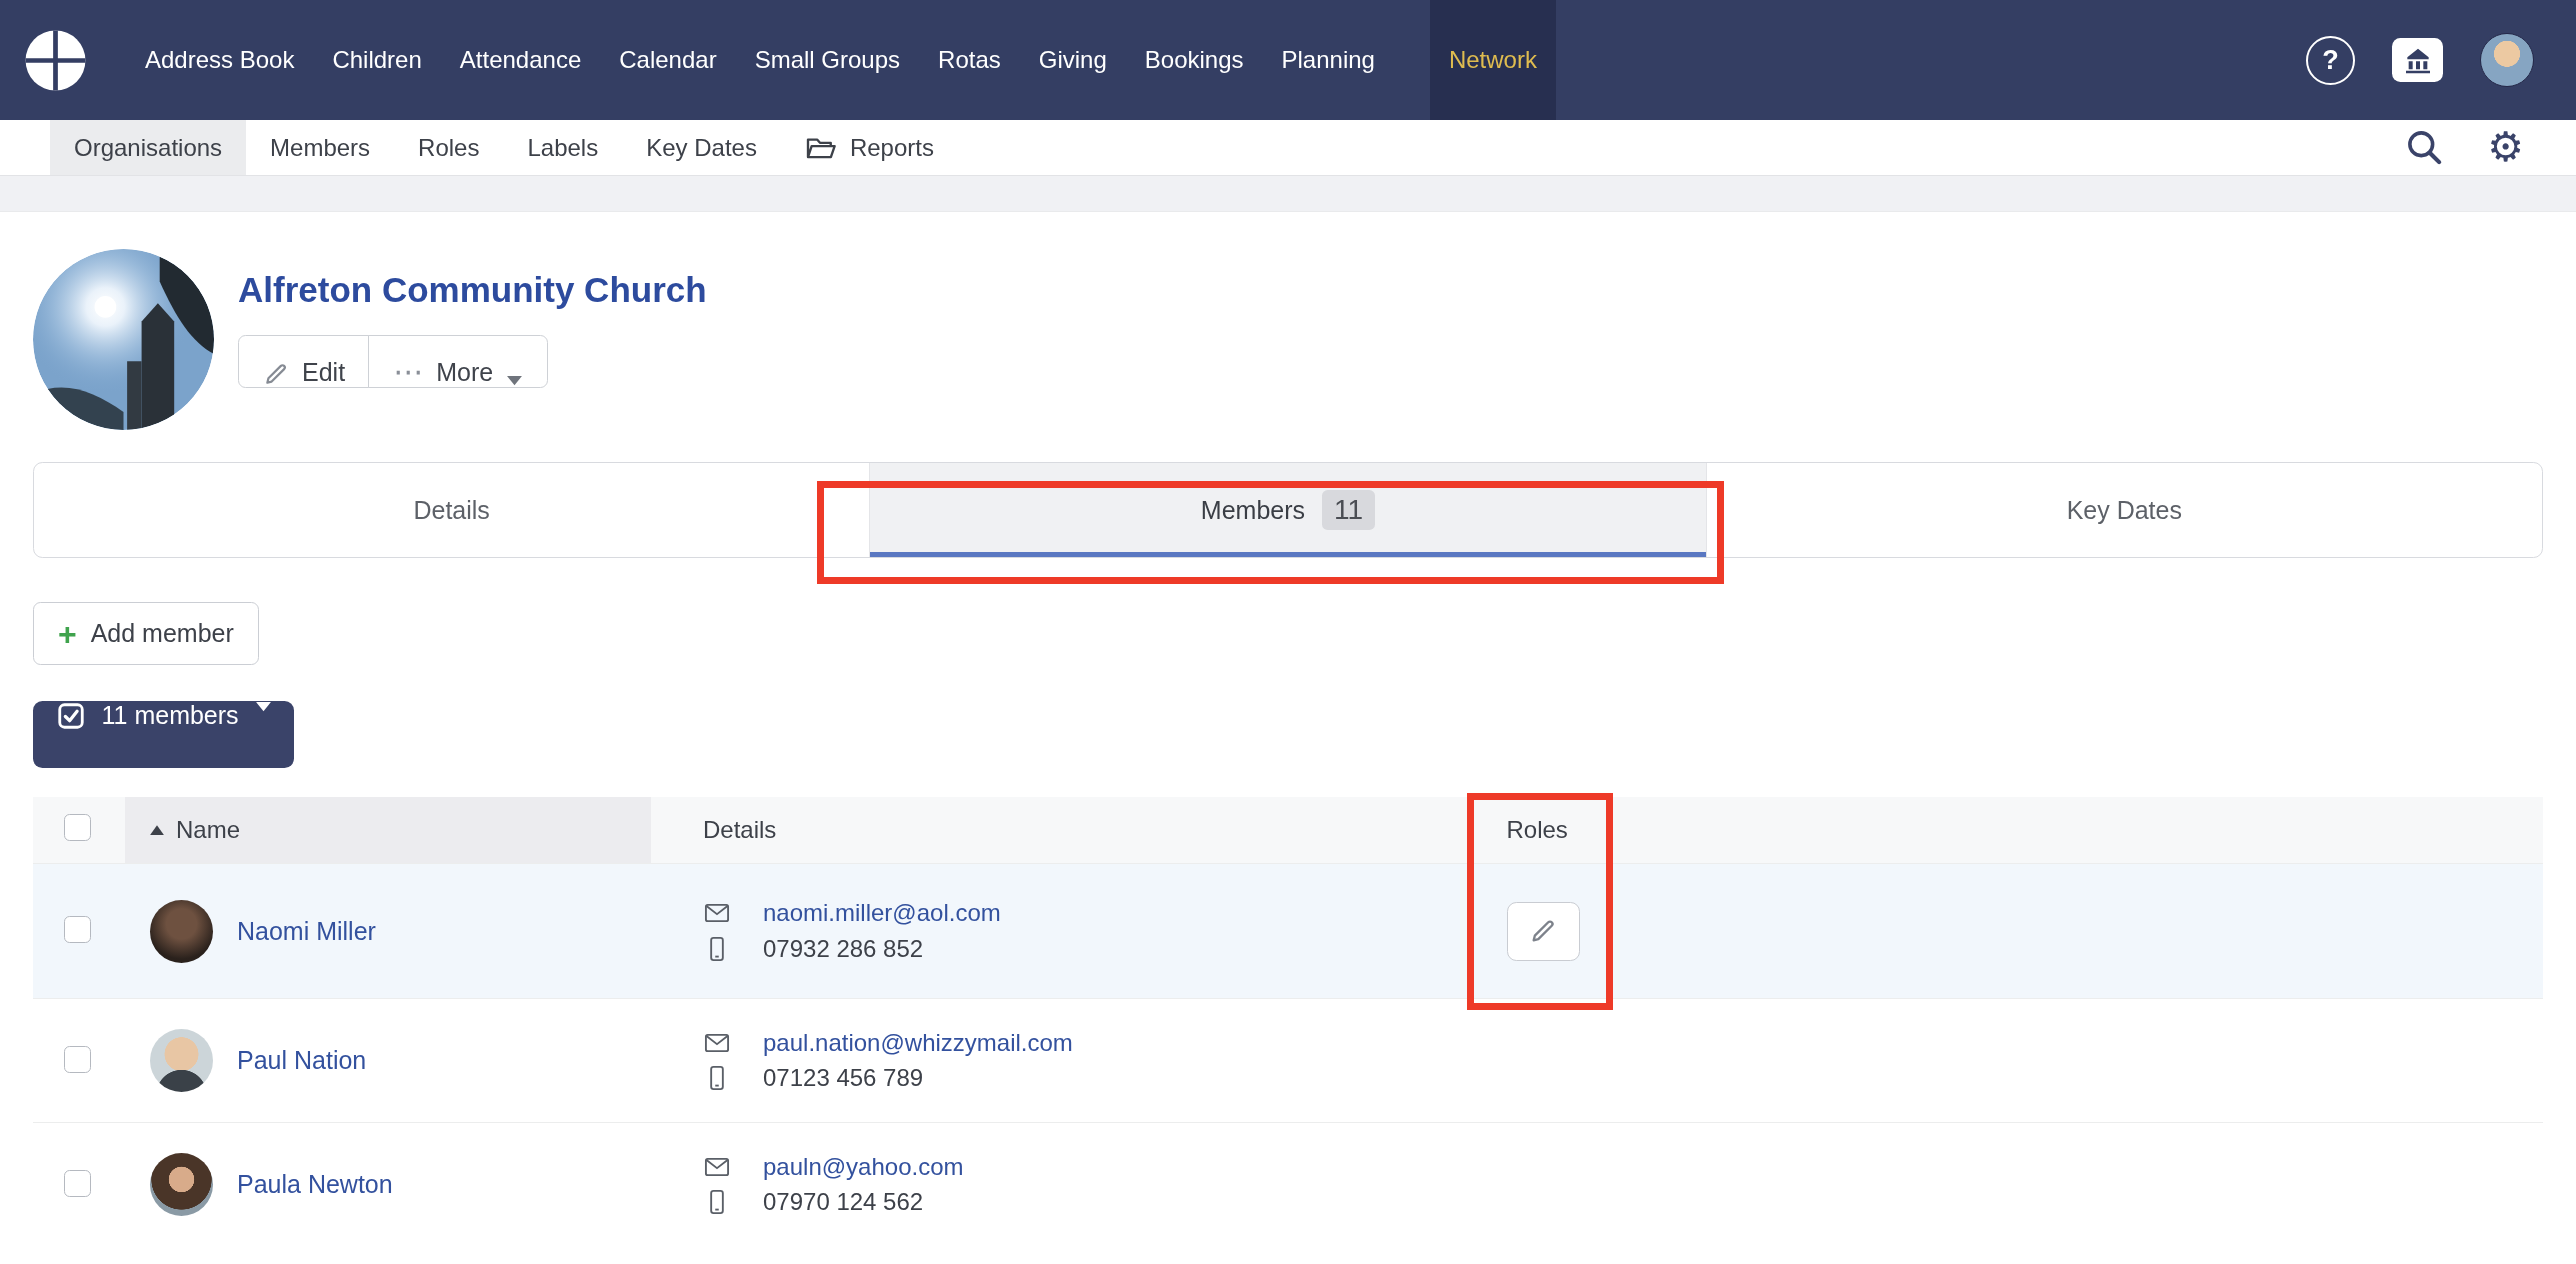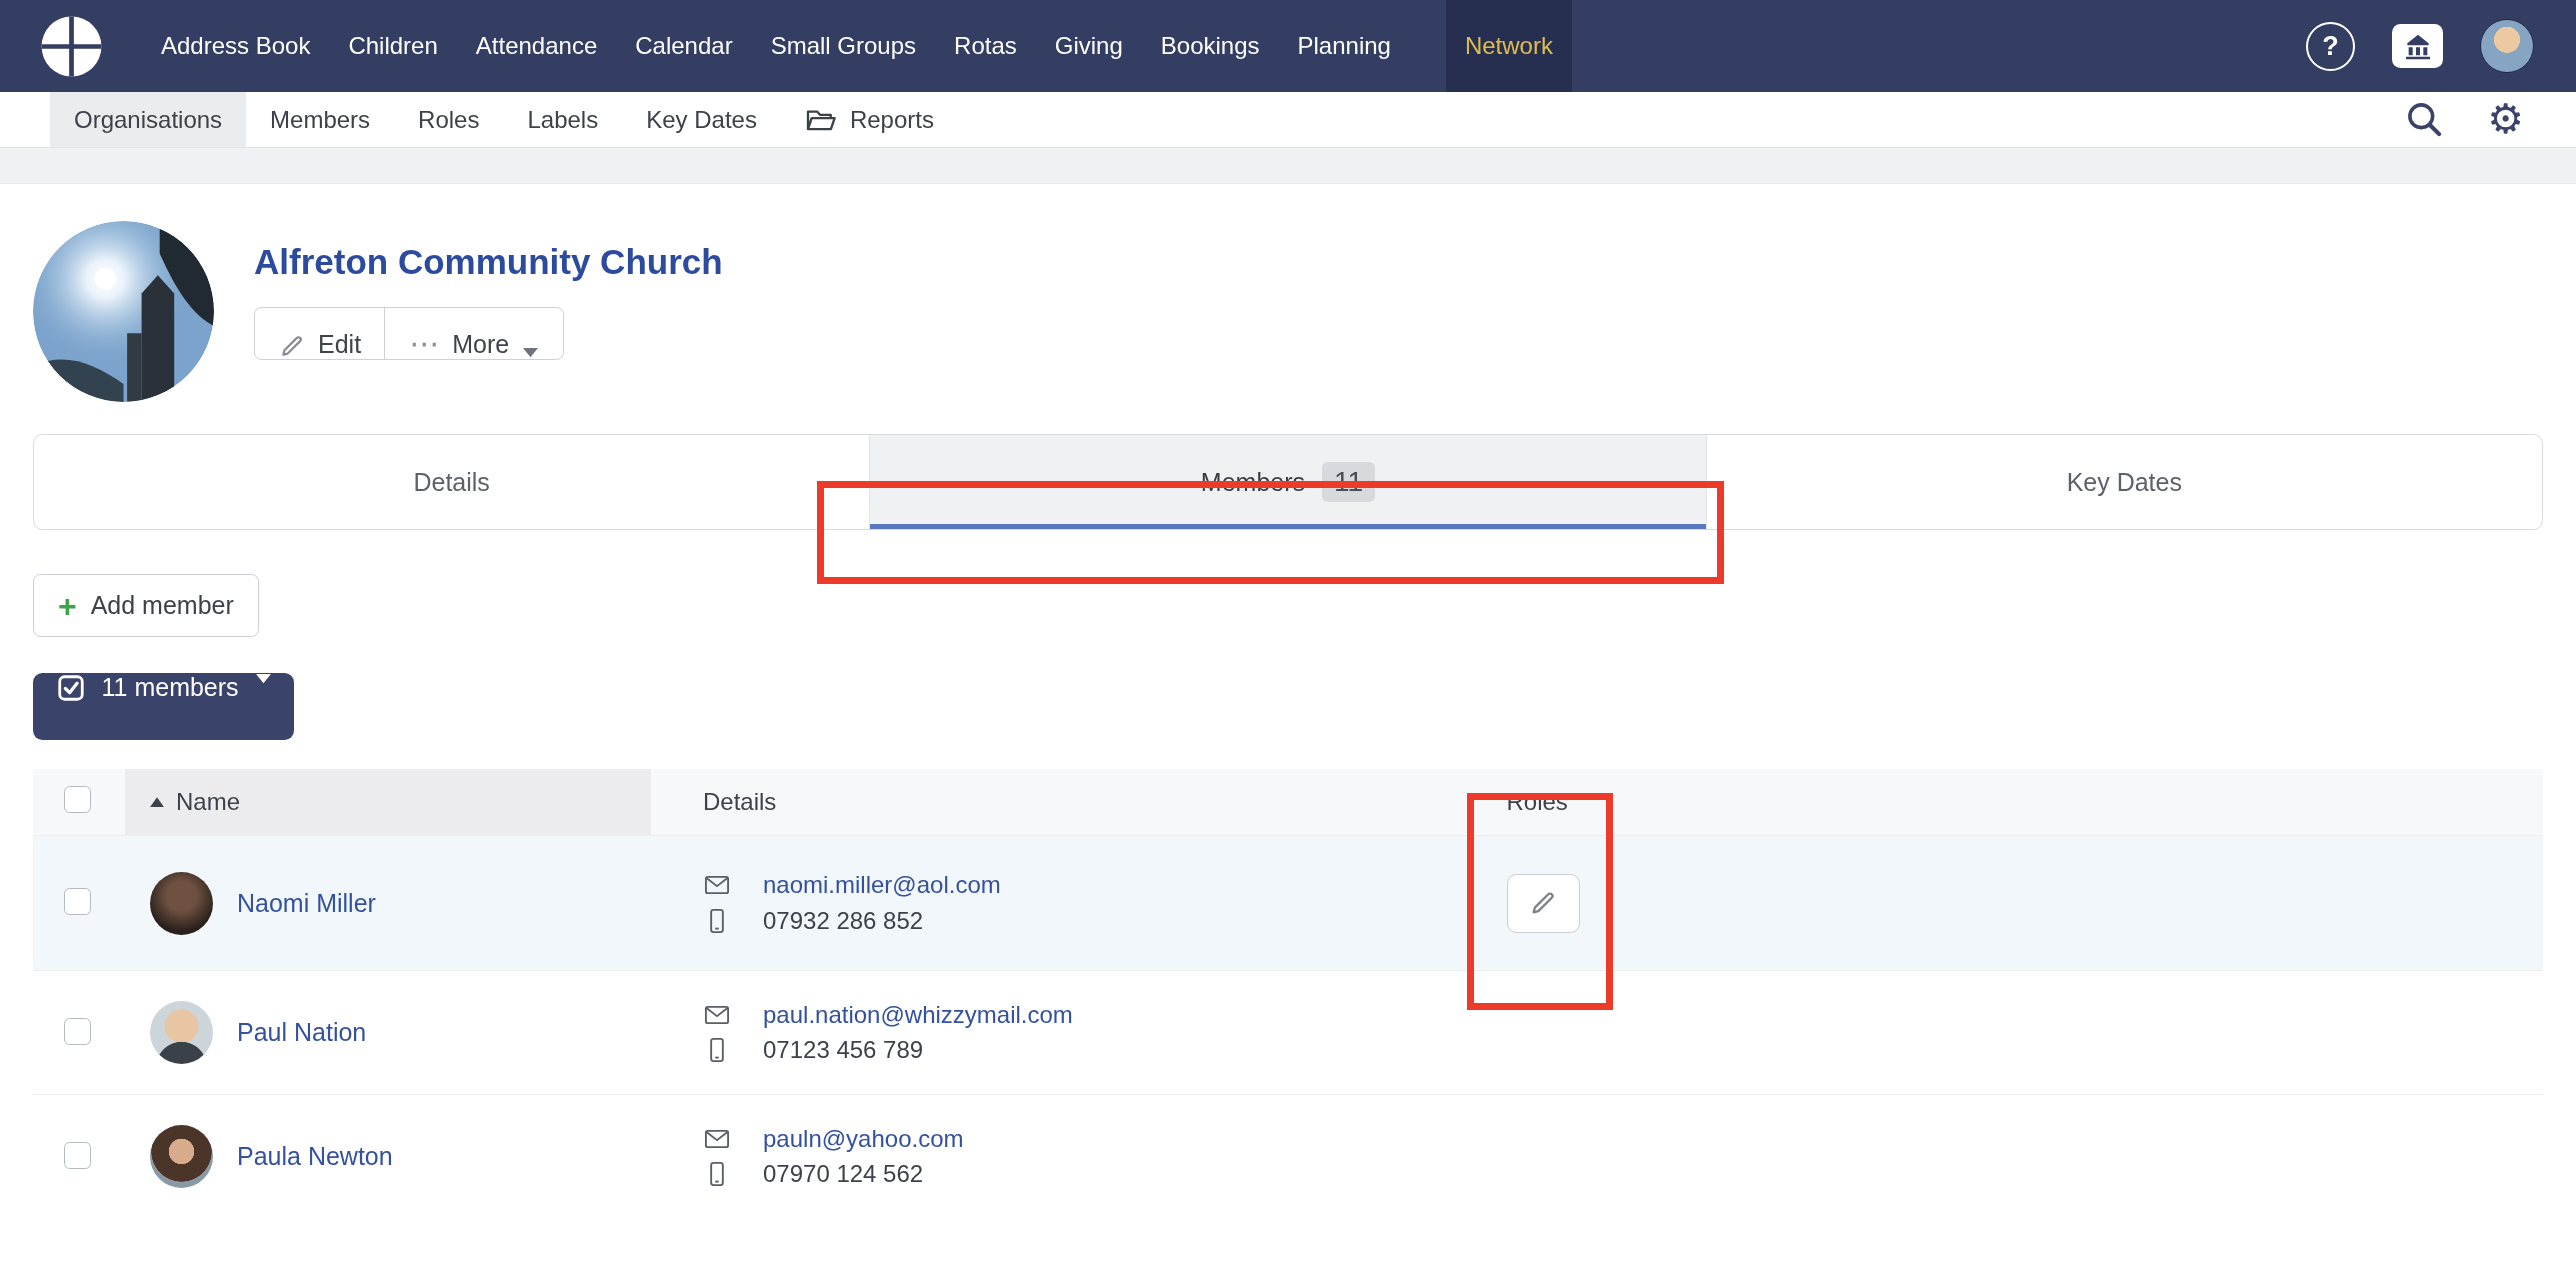--- a/index.html
+++ b/index.html
@@ -5,21 +5,21 @@
   * { box-sizing: border-box; margin: 0; padding: 0; }
   html,body { width:2576px; height:1265px; overflow:hidden; }
   body {
     font-family: "Liberation Sans", sans-serif;
     background:#fff; position:relative; color:#3d4149;
   }
   button { font: inherit; cursor:pointer; }
   a { text-decoration:none; cursor:pointer; }
 
   
-  .topnav { height:92px; background:#343e63; display:flex; align-items:stretch; padding-left:40px; }
+  .topnav { height:120px; background:#343e63; display:flex; align-items:stretch; padding-left:24px; }
   .logo-wrap { display:flex; align-items:center; margin-right:39px; }
   .nav-item { display:flex; align-items:center; padding:0 19px; color:#ffffff; font-size:24px; white-space:nowrap; }
   .nav-item.active { background:#272f50; color:#dfbc4f;margin-left:36px; }
   .topnav-right { margin-left:auto; display:flex; align-items:center; gap:37px; padding-right:42px; }
   .help-circle { width:49px; height:49px; border:2.8px solid #fff; border-radius:50%; color:#fff;
                  display:flex; align-items:center; justify-content:center; font-size:27px; font-weight:bold; }
   .building-btn { width:51px; height:44px; background:#fff; border:none; border-radius:8.4px;
                   display:flex; align-items:center; justify-content:center; }
   .user-avatar { width:54px; height:54px; border-radius:50%;
     background: radial-gradient(circle at 50% 38%, #ecc9a2 0 31%, #86a5c2 32%); border:1.9px solid #25294a; }
@@ -28,21 +28,21 @@
   .subnav { height:56px; background:#fff; display:flex; align-items:stretch; padding-left:50px;
             border-bottom:0.9px solid #e2e3e6; }
   .subnav-item { display:flex; align-items:center; gap:13px; padding:0 24px; font-size:24px; color:#3d4149; white-space:nowrap; }
   .subnav-item.active { background:#ebecee; }
   .subnav-right { margin-left:auto; display:flex; align-items:center; gap:43px; padding-right:52px; }
   .gray-band { height:36px; background:#f0f1f4; border-bottom:0.9px solid #e9eaec; }
 
   
   .content { background:#fff; padding:0 33px; height:1035px; overflow:hidden; }
 
-  .org-header { display:flex; gap:40px; padding-top:37px; }
+  .org-header { display:flex; gap:24px; padding-top:37px; }
   .org-avatar { width:181px; height:181px; border-radius:50%; overflow:hidden; flex:none; }
   .org-info { padding-top:20.6px; }
   .org-title { font-size:35px; font-weight:bold; color:#2d4b9e; }
   .btn-row { margin-top:25px; display:inline-flex; }
   .btn { display:inline-flex; align-items:flex-end; gap:13px; height:53px; padding:0 24px;
          background:#fff; border:1.9px solid #ced1d6; color:#3f434b; font-size:25px; }
   .btn-edit { border-radius:7.5px 0 0 7.5px; }
   .btn-more { border-radius:0 7.5px 7.5px 0; margin-left:-1.9px; }
   .dots { font-size:30px; color:#8a8f98; line-height:1; }
   .caret-gray { color:#6f747c; display:inline-flex; }

